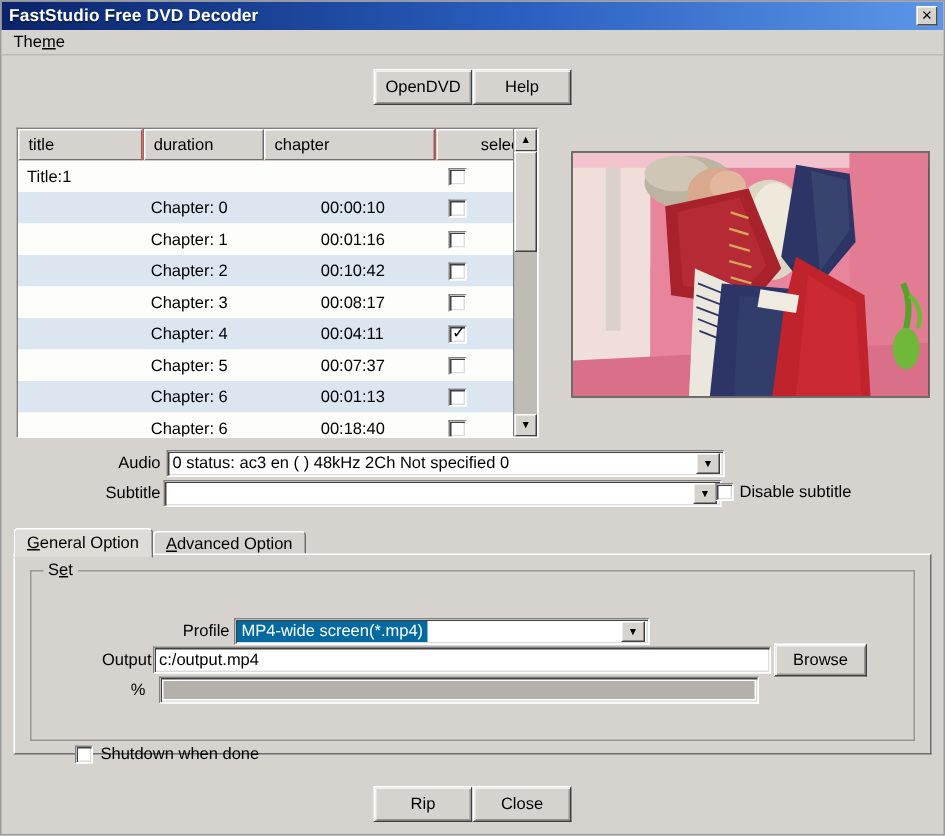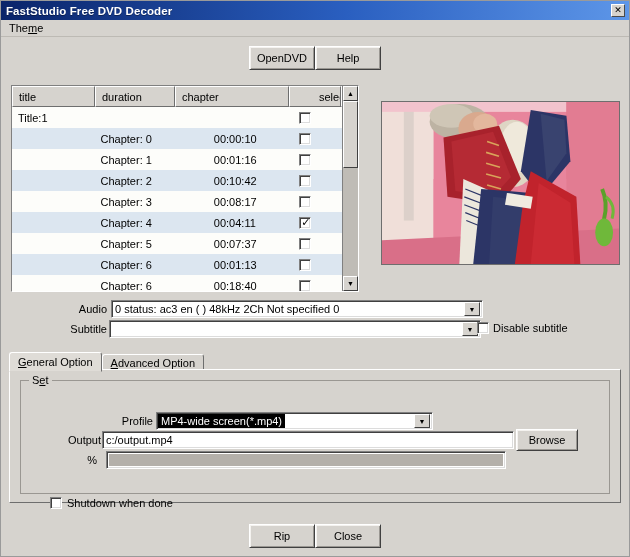--- a/index.html
+++ b/index.html
@@ -73,21 +73,21 @@
   #help-btn     { position: absolute; left: 314px; top: 45px; width: 66px; height: 24px; }
 
   
   .table-wrap {
     position: absolute; left: 10px; top: 84px; width: 348px; height: 207px;
     background: #fff;
     border: 1px solid;
     border-color: #808080 #ffffff #ffffff #808080;
     overflow: hidden;
   }
-  .thead { display: flex; height: 21px; background: #ef4444; }
+  .thead { display: flex; height: 21px; background: #ef4444; justify-content: space-between; }
   .th {
     height: 21px; display: flex; align-items: center;
     padding-left: 6px; font-size: 11px; color: #000;
     background: #d6d3ce;
     border: 1px solid;
     border-color: #ffffff #6e6e6e #6e6e6e #ffffff;
     border-left-width: 1px; border-top-width: 1px;
     white-space: nowrap; overflow: hidden;
     cursor: pointer;
   }
@@ -209,21 +209,21 @@
   .groupbox .legend {
     position: absolute; left: 8px; top: -7px; background: #d6d3ce;
     padding: 0 3px; font-size: 11px;
   }
   .groupbox .legend u { text-decoration: underline; }
 
   #profile-row { left: 108px; top: 411px; }
   #profile-label { width: 44px; margin-right: 3px; }
   #profile-combo { width: 277px; height: 18px; }
   #profile-combo .cval {
-    background: #000000; color: #fff; padding: 1px 3px; margin-left: 1px;
+    background: #0369a1; color: #fff; padding: 1px 3px; margin-left: 1px;
     flex: 0 0 auto;
   }
   #profile-combo .cfill { flex: 1; }
 
   #output-row { left: 48px; top: 430px; }
   #output-label { width: 52px; margin-right: 1px; }
   .textbox {
     background: #fff;
     border: 1px solid; border-color: #808080 #ffffff #ffffff #808080;
     box-shadow: inset 1px 1px 0 #404040, inset -1px -1px 0 #dcdcdc;

